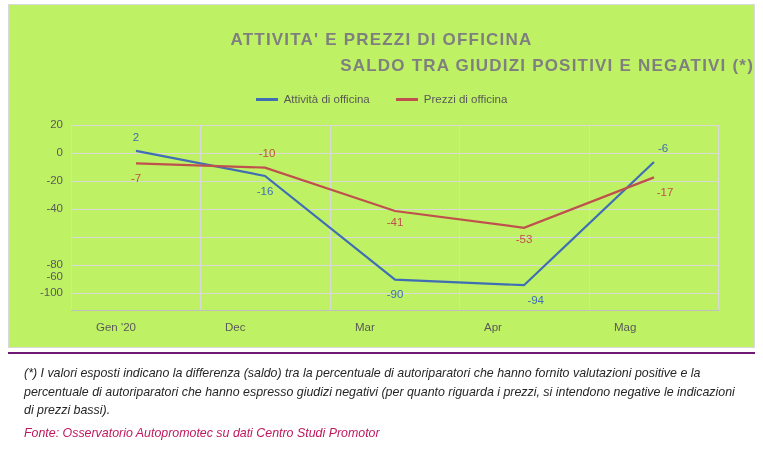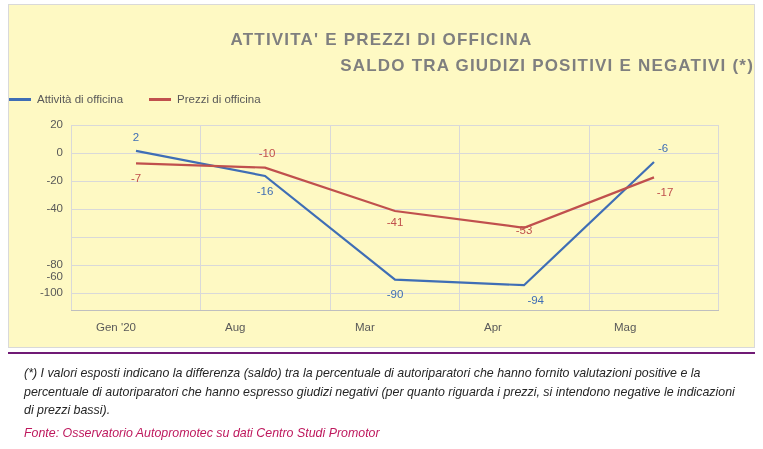--- a/index.html
+++ b/index.html
@@ -20,21 +20,21 @@
     box-sizing: border-box;
   }
   .chart-panel {
     position: absolute;
     left: 8px;
     top: 4px;
     width: 747px;
     height: 344px;
     box-sizing: border-box;
     border: 1px solid #d9d9d9;
-    background: #fef9c3;
+    background: #bef264;
   }
   .chart-title {
     position: absolute;
     left: 0;
     top: 22px;
     width: 100%;
     text-align: center;
     color: #7f7f7f;
     font-size: 17px;
     font-weight: bold;
@@ -44,20 +44,21 @@
   .chart-title .line2 {
     display: block;
     text-align: right;
   }
   .legend {
     position: absolute;
     left: 0;
     top: 88px;
     width: 100%;
     display: flex;
+    justify-content: center;
     align-items: center;
     gap: 26px;
   }
   .legend-item {
     display: flex;
     align-items: center;
     gap: 6px;
   }
   .legend-swatch {
     display: block;
@@ -184,37 +185,37 @@
       <div class="axis-label y-tick" style="left:14px; top:113px;">20</div>
       <div class="axis-label y-tick" style="left:14px; top:141px;">0</div>
       <div class="axis-label y-tick" style="left:14px; top:169px;">-20</div>
       <div class="axis-label y-tick" style="left:14px; top:197px;">-40</div>
       <div class="axis-label y-tick" style="left:14px; top:225px;margin-top:40px;">-60</div>
       <div class="axis-label y-tick" style="left:14px; top:253px;">-80</div>
       <div class="axis-label y-tick" style="left:14px; top:281px;">-100</div>
 
       
       <div class="axis-label x-tick" style="left:87px;  top:316px;">Gen '20</div>
-      <div class="axis-label x-tick" style="left:216px; top:316px;">Aug</div>
+      <div class="axis-label x-tick" style="left:216px; top:316px;">Dec</div>
       <div class="axis-label x-tick" style="left:346px; top:316px;">Mar</div>
       <div class="axis-label x-tick" style="left:475px; top:316px;">Apr</div>
       <div class="axis-label x-tick" style="left:605px; top:316px;">Mag</div>
 
       
       <div class="dlabel blue" style="left:107px; top:126px;">2</div>
       <div class="dlabel blue" style="left:236px; top:180px;">-16</div>
       <div class="dlabel blue" style="left:366px; top:283px;">-90</div>
       <div class="dlabel blue" style="left:495px; top:289px;text-align:right;">-94</div>
       <div class="dlabel blue" style="left:634px; top:137px;">-6</div>
 
       
       <div class="dlabel red" style="left:107px; top:167px;">-7</div>
       <div class="dlabel red" style="left:238px; top:142px;">-10</div>
       <div class="dlabel red" style="left:366px; top:211px;">-41</div>
-      <div class="dlabel red" style="left:495px; top:219px;">-53</div>
+      <div class="dlabel red" style="left:495px; top:228px;">-53</div>
       <div class="dlabel red" style="left:636px; top:181px;">-17</div>
 
     </div>
   </div>
 
   <div class="footnote-box">
     <div class="footnote">(*) I valori esposti indicano la differenza (saldo) tra la percentuale di autoriparatori che hanno fornito valutazioni positive e la percentuale di autoriparatori che hanno espresso giudizi negativi (per quanto riguarda i prezzi, si intendono negative le indicazioni di prezzi bassi).</div>
     <div class="source">Fonte: Osservatorio Autopromotec su dati Centro Studi Promotor</div>
   </div>
 

